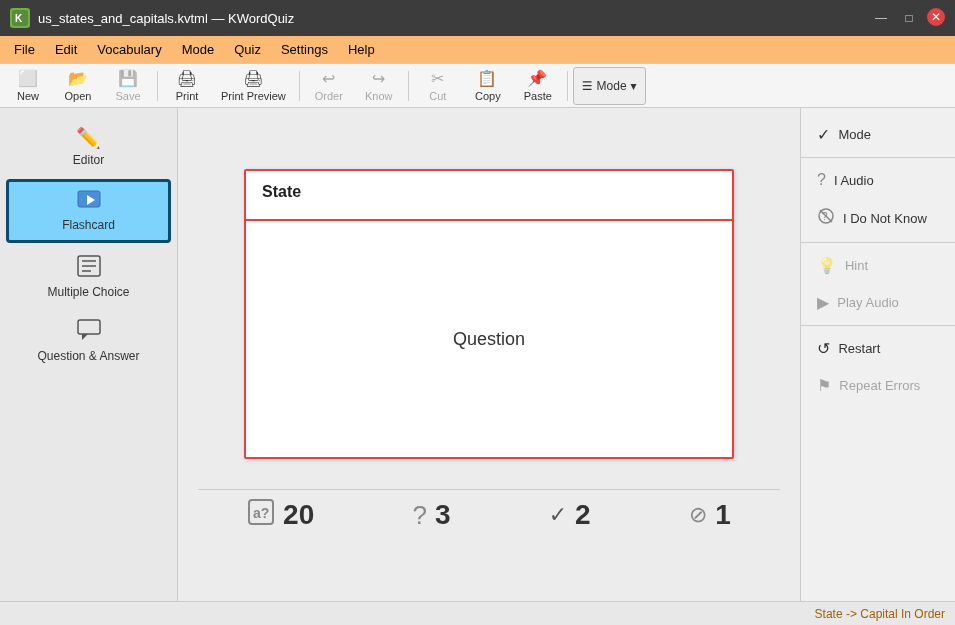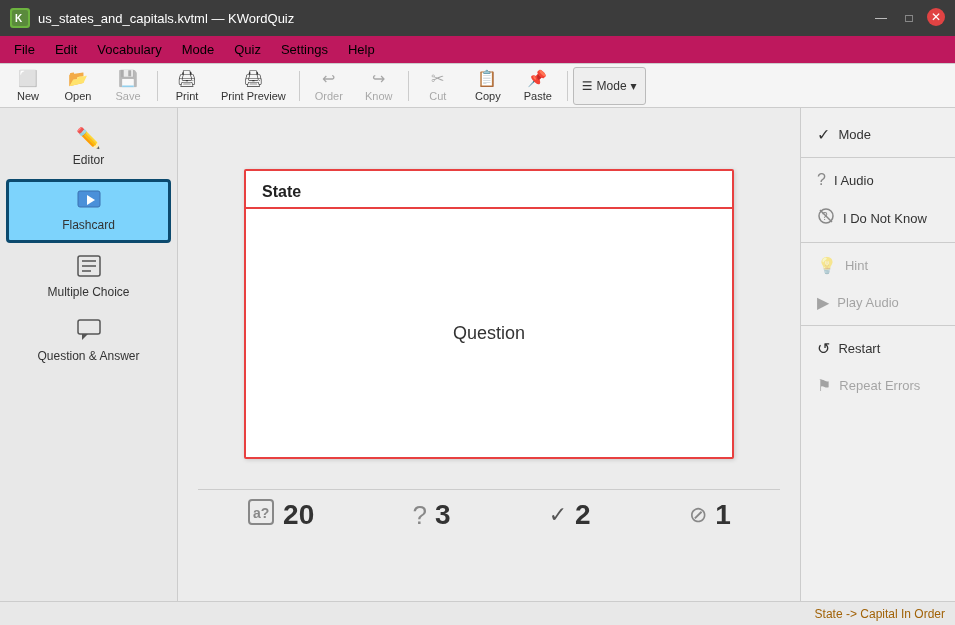--- a/index.html
+++ b/index.html
@@ -37,21 +37,21 @@
     .titlebar-btn {
       width: 20px; height: 20px;
       display: flex; align-items: center; justify-content: center;
       color: #ccc; font-size: 12px; cursor: pointer;
       border-radius: 2px;
     }
     .titlebar-btn.close { background: #e04343; color: #fff; border-radius: 50%; width: 18px; height: 18px; }
 
     
     .menubar {
-      background: #be185d;
+      background: #fdba74;
       border-bottom: 1px solid #ccc;
       display: flex;
       align-items: center;
       height: 28px;
       padding: 0 4px;
       flex-shrink: 0;
     }
     .menubar-item {
       padding: 4px 10px;
       cursor: pointer;
@@ -150,21 +150,21 @@
       height: 290px;
       background: #fff;
       border: 2px solid #e84040;
       border-radius: 2px;
       display: flex;
       flex-direction: column;
       position: relative;
       box-shadow: 1px 1px 4px rgba(0,0,0,0.15);
     }
     .flashcard-header {
-      padding: 12px 16px 6px 16px;
+      padding: 12px 16px 18px 16px;
       border-bottom: 2px solid #e84040;
       font-size: 16px;
       font-weight: bold;
       color: #222;
     }
     .flashcard-body {
       flex: 1;
       display: flex;
       align-items: center;
       justify-content: center;

